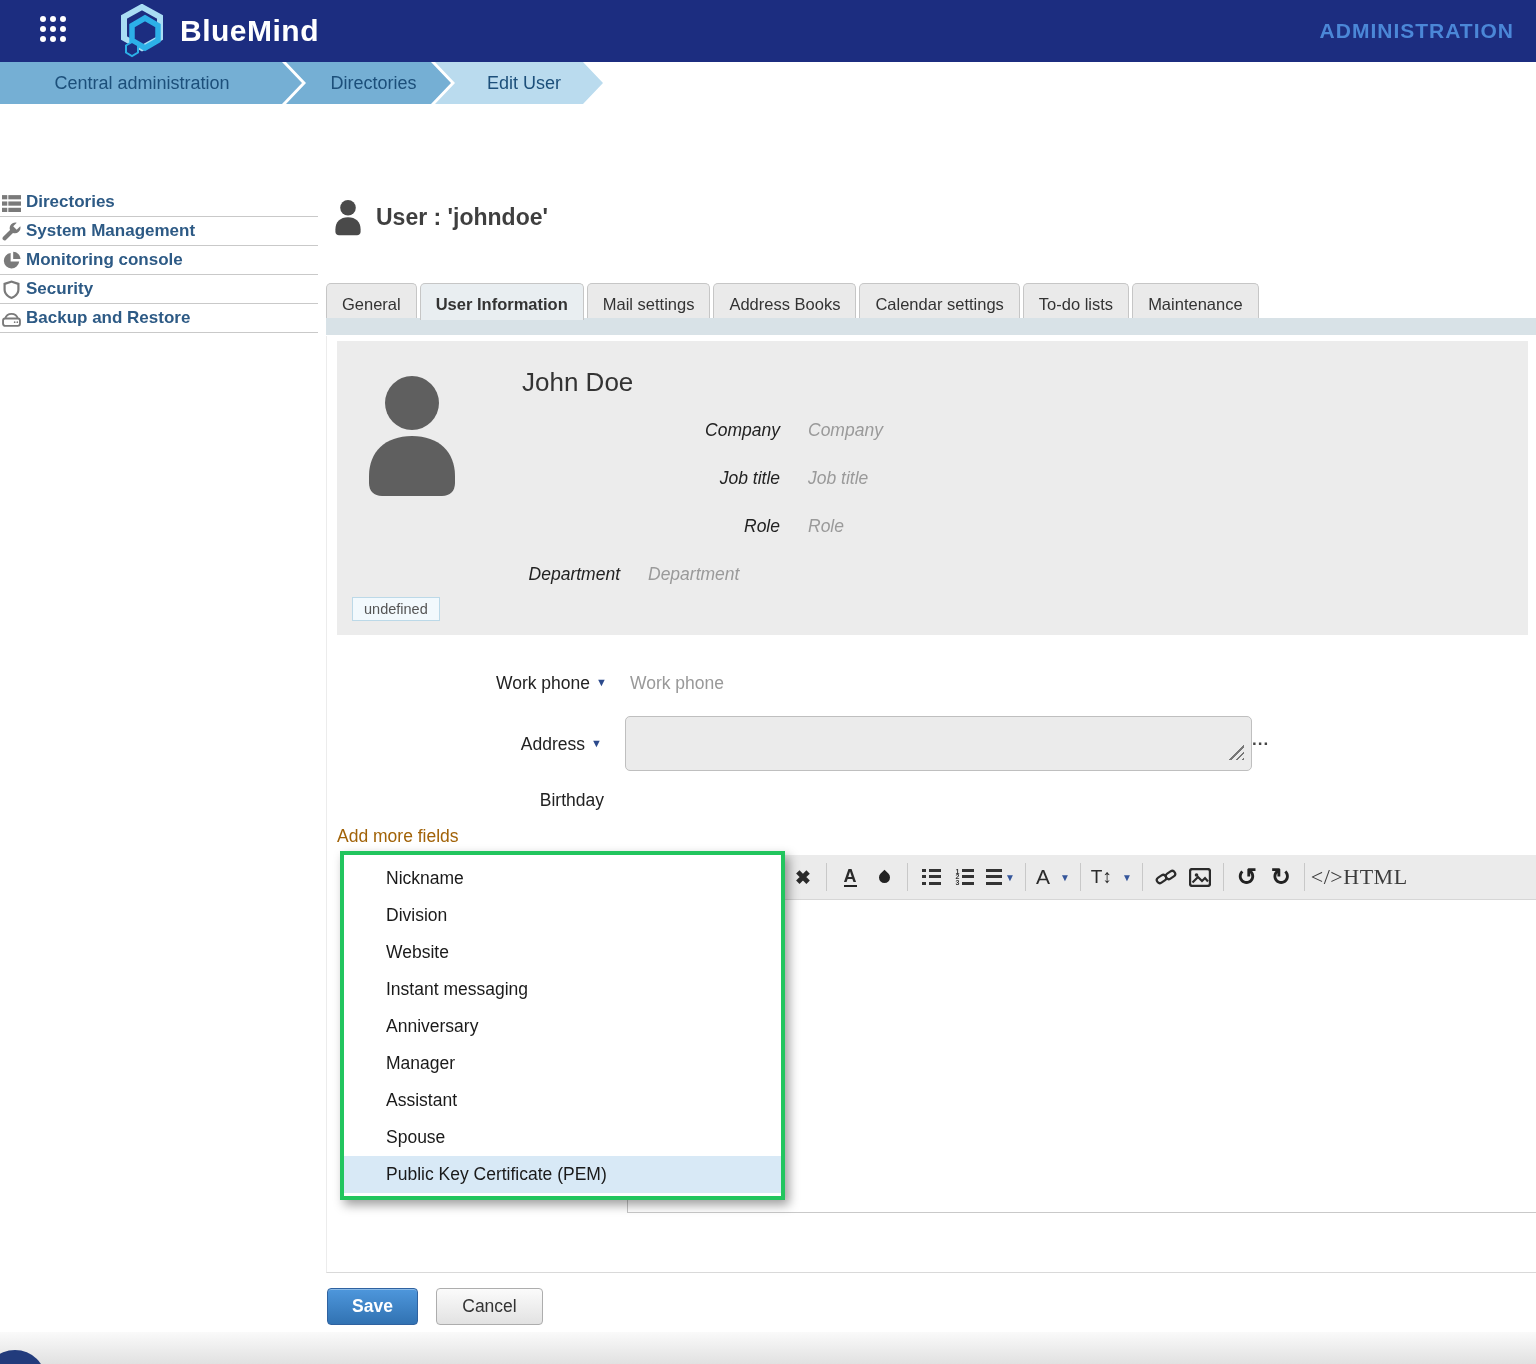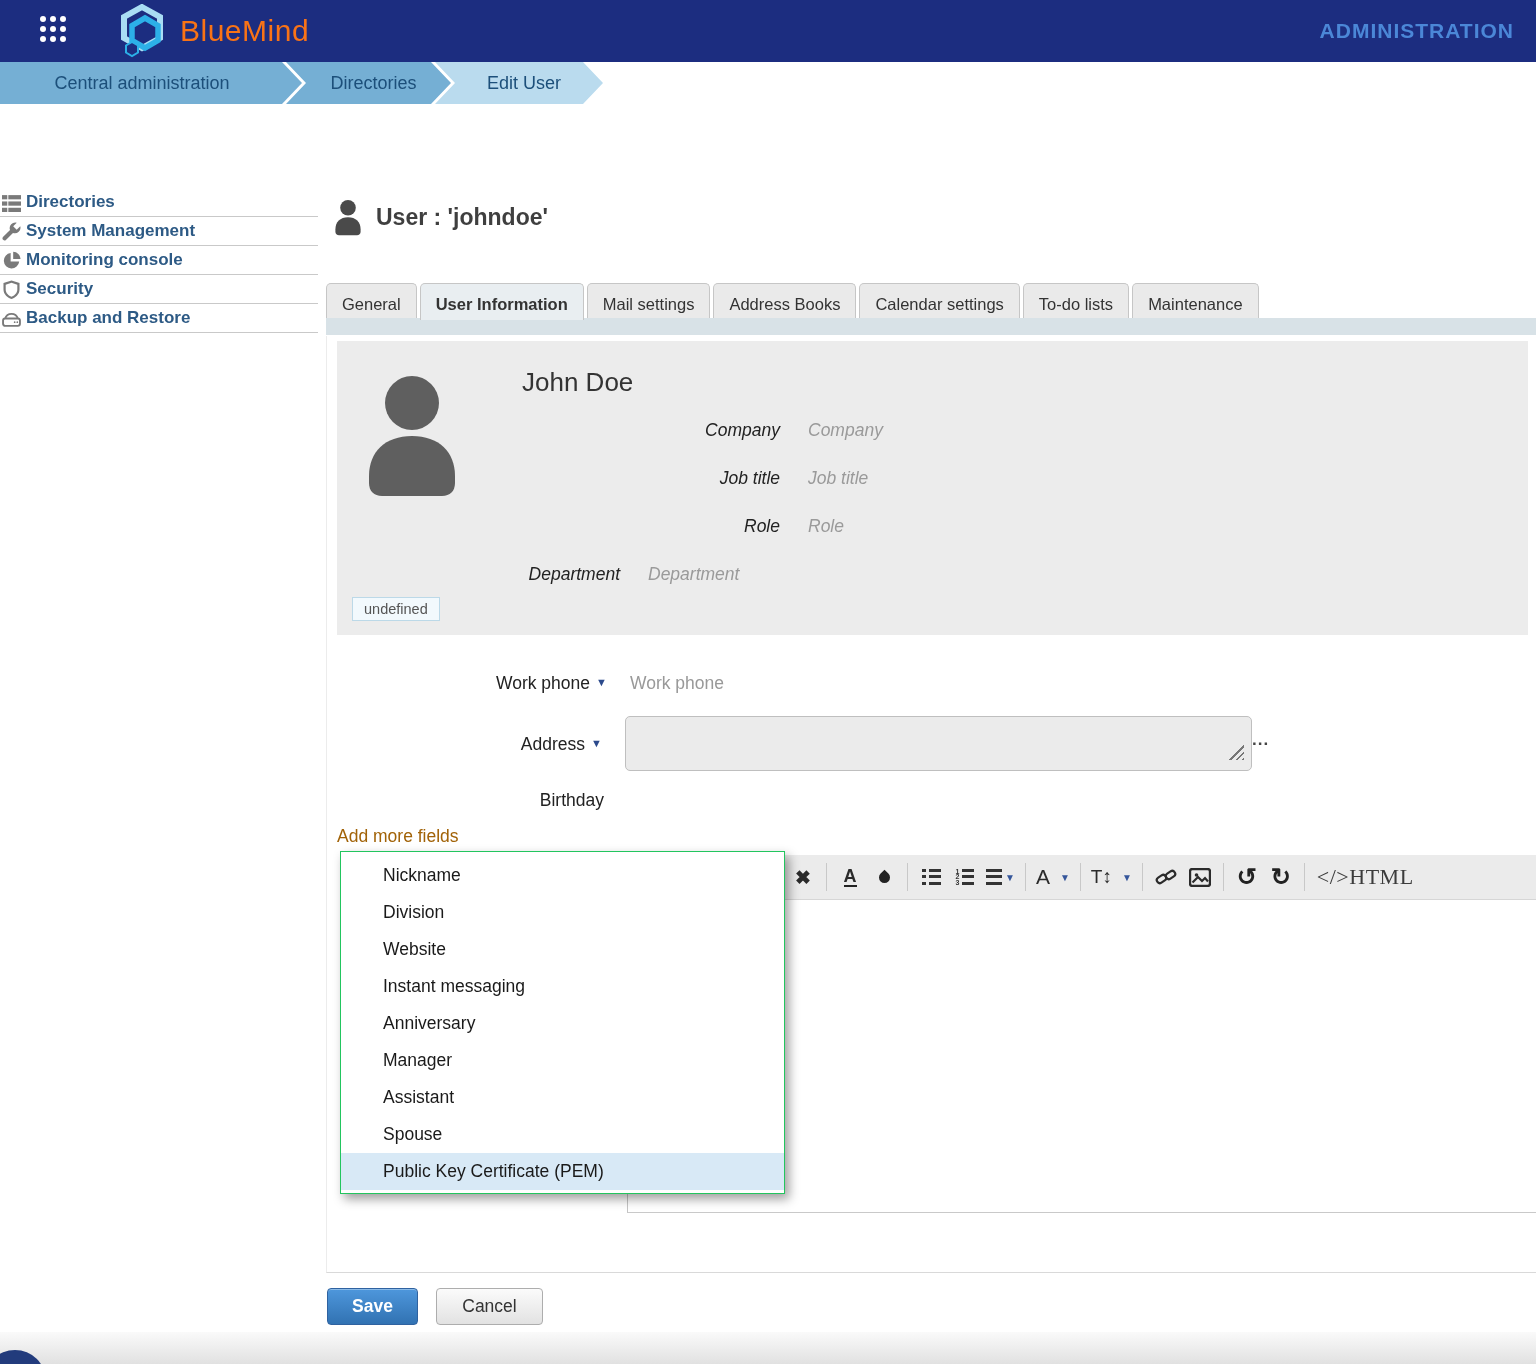--- a/index.html
+++ b/index.html
@@ -7,21 +7,21 @@
     font-family:"Liberation Sans", sans-serif; }
   #app { position:relative; width:1536px; height:1364px; }
 
   
   .topbar { position:absolute; left:0; top:0; width:1536px; height:62px; background:#1c2d80; }
   .grid-icon { position:absolute; left:40px; top:16px; width:32px; height:32px;
     display:grid; grid-template-columns:repeat(3,6px); grid-template-rows:repeat(3,6px); gap:4px; cursor:pointer; }
   .grid-icon i { background:#fff; border-radius:50%; width:6px; height:6px; }
   .logo { position:absolute; left:118px; top:4px; height:54px; display:flex; align-items:center; cursor:pointer; }
   .logo svg { display:block; }
-  .brand-text { color:#f97316; font-weight:normal; font-size:30px; margin-left:10px; letter-spacing:0.5px; }
+  .brand-text { color:#ffffff; font-weight:bold; font-size:30px; margin-left:10px; letter-spacing:0.5px; }
   .admin-label { position:absolute; right:22px; top:19px; color:#4b87d7; font-weight:bold;
     font-size:21px; letter-spacing:1px; }
 
   
   .breadcrumb { position:absolute; left:0; top:62px; width:1536px; height:42px; background:#fff; display:flex; }
   .crumb { height:42px; line-height:42px; color:#1c4f7a; font-size:18px; text-align:center;
     background:#75afd4; cursor:pointer; position:relative; }
   .crumb-first { width:302px; padding-right:18px;
     clip-path:polygon(0 0, calc(100% - 20px) 0, 100% 50%, calc(100% - 20px) 100%, 0 100%); }
   .crumb-mid { width:165px; margin-left:-16px; padding-left:10px;
@@ -72,21 +72,21 @@
   .addr-resize { position:absolute; left:1228px; top:744px; width:16px; height:16px; pointer-events:none;
     background:repeating-linear-gradient(135deg, transparent 0 3px, #777 3px 4.5px);
     clip-path:polygon(100% 0, 100% 100%, 0 100%); }
   .addr-more { position:absolute; left:1252px; top:730px; font-size:17px; font-weight:bold; color:#444;
     letter-spacing:1px; cursor:pointer; }
   .add-fields { position:absolute; left:337px; top:826px; font-size:17.5px; color:#a16207;
     text-decoration:none; cursor:pointer; }
 
   
   .fieldmenu { position:absolute; left:340px; top:851px; width:445px; background:#fff; z-index:10;
-    border:1px solid #22c55e; box-shadow:4px 5px 10px rgba(0,0,0,0.38); padding-top:5px; padding-bottom:3px; }
+    border:4px solid #22c55e; box-shadow:4px 5px 10px rgba(0,0,0,0.38); padding-top:5px; padding-bottom:3px; }
   .fieldmenu .mitem { height:37px; line-height:37px; padding-left:42px; font-size:17.5px; color:#1a1a1a; cursor:pointer; }
   .fieldmenu .mitem.hl { background:#d8e9f6; }
 
   
   .editor { position:absolute; left:627px; top:855px; width:909px; height:358px;
     border-left:1px solid #c4c4c4; border-bottom:1px solid #c9c9c9; background:#fff; z-index:1; }
   .etoolbar { height:45px; background:#ebebeb; border-bottom:1px solid #d6d6d6; display:flex;
     align-items:center; padding-left:158px; }
   .tbtn { display:flex; align-items:center; justify-content:center; min-width:26px; height:30px;
     margin:0 4px; cursor:pointer; color:#2b2b2b; font-size:19px; }
@@ -96,21 +96,21 @@
   .droplet { width:11px; height:11px; background:#222; border-radius:0 55% 55% 55%; transform:rotate(45deg); }
   .list-ico { display:flex; align-items:center; }
   .list-ico .dots { width:4px; height:16px; margin-right:3px;
     background:repeating-linear-gradient(#333 0 3px, transparent 3px 6.5px); }
   .list-ico .nums { font-size:7px; line-height:5.5px; margin-right:3px; color:#333; font-weight:bold; white-space:pre; }
   .list-ico .lines { width:12px; height:16px;
     background:repeating-linear-gradient(#333 0 3px, transparent 3px 6.5px); }
   .align-ico { width:16px; height:16px;
     background:repeating-linear-gradient(#333 0 3px, transparent 3px 6.5px); }
   .undo-g { font-size:24px; font-weight:bold; color:#222; line-height:24px; }
-  .html-btn { font-family:"Liberation Serif", serif; font-size:22px; color:#3c3c3c; margin-left:6px; letter-spacing:0.5px; }
+  .html-btn { font-family:"Liberation Serif", serif; font-size:22px; color:#3c3c3c; letter-spacing:0.5px; }
   .ecanvas { width:100%; height:312px; background:#fff; cursor:text; }
 
   
   .btn { position:absolute; height:37px; border-radius:4px; font-size:17.5px; cursor:pointer;
     font-family:"Liberation Sans",sans-serif; }
   .btn-save { left:327px; top:1288px; width:91px; color:#fff; font-weight:bold;
     background:linear-gradient(#4e97dc, #3172b2); border:1px solid #2f62a0;
     box-shadow:inset 0 1px 0 rgba(255,255,255,0.35); }
   .btn-cancel { left:436px; top:1288px; width:107px; color:#333;
     background:linear-gradient(#fbfbfb, #e2e2e2); border:1px solid #adadad; }

